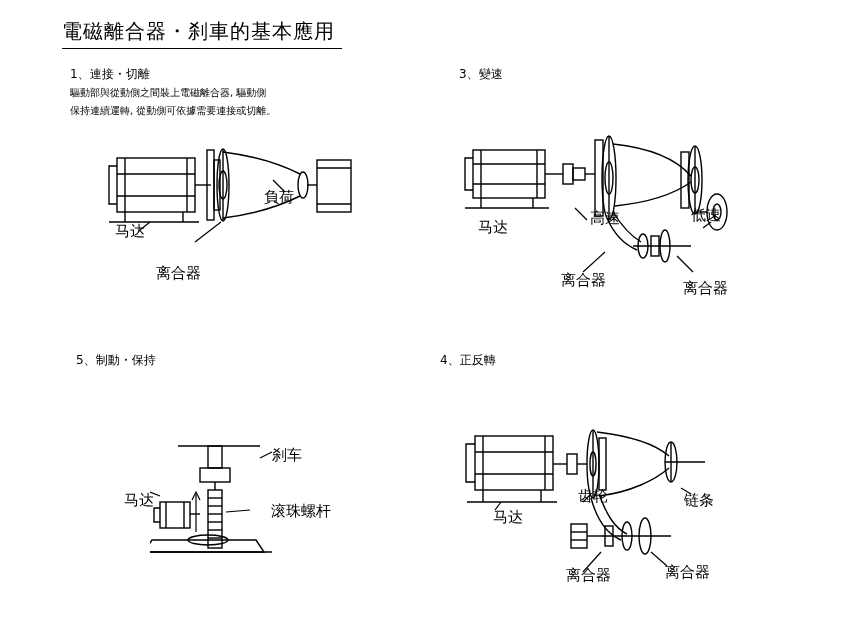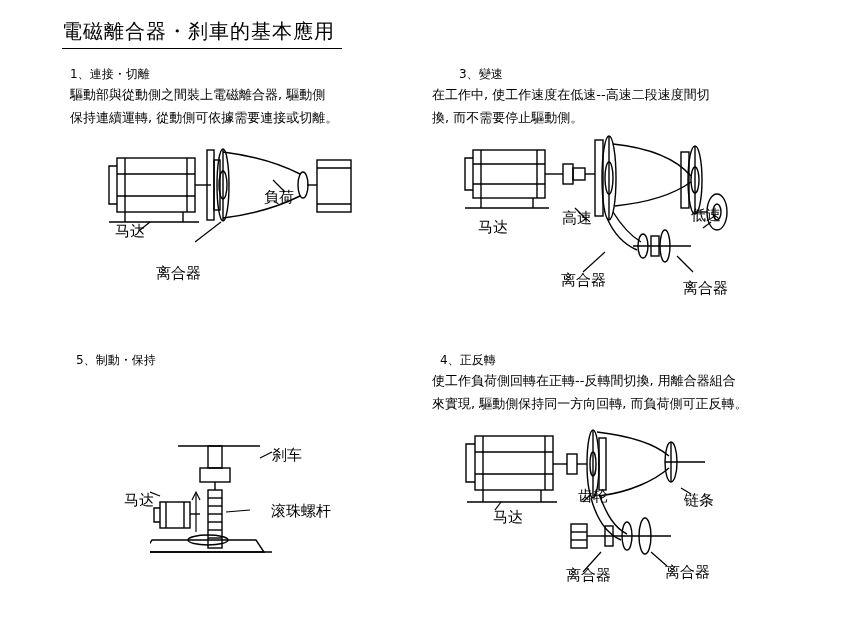--- a/index.html
+++ b/index.html
@@ -36,21 +36,21 @@
     height: 1px;
     background: #000;
   }
   .sec-head {
     position: absolute;
     font-size: 12px;
     white-space: nowrap;
   }
   .sec-body {
     position: absolute;
-    font-size: 13px;
+    font-size: 10px;
     line-height: 1.75;
     white-space: pre-line;
   }
   .lbl {
     position: absolute;
     font-size: 15px;
     white-space: nowrap;
   }
   svg { display: block; }
   .fig { position: absolute; }
@@ -109,22 +109,20 @@
         <line x1="55" y1="92" x2="45" y2="100"></line>
       </g>
     </svg>
   </div>
 
   <div class="lbl" style="left:264px; top:188px;">負荷</div>
   <div class="lbl" style="left:115px; top:222px;">马达</div>
   <div class="lbl" style="left:156px; top:264px;">离合器</div>
 
   <div class="sec-head" style="left:432px; top:66px;margin-left:27px;">3、變速</div>
-  <div class="sec-body" style="left:432px; top:84px; width:400px;">在工作中, 使工作速度在低速--高速二段速度間切
-換, 而不需要停止驅動側。</div>
 
   <div class="fig" style="left:455px; top:132px;">
     <svg width="290" height="165" viewBox="0 0 290 165">
       <g fill="none" stroke="#000" stroke-width="1.4">
 
         <rect x="18" y="18" width="72" height="48"></rect>
         <path d="M18 26 h-8 v32 h8"></path>
         <line x1="26" y1="18" x2="26" y2="66"></line>
         <line x1="82" y1="18" x2="82" y2="66"></line>
         <line x1="18" y1="32" x2="90" y2="32"></line>
@@ -166,21 +164,21 @@
       <g stroke="#000" stroke-width="1.2" fill="none">
         <line x1="132" y1="88" x2="120" y2="76"></line>
         <line x1="128" y1="140" x2="150" y2="120"></line>
         <line x1="238" y1="140" x2="222" y2="124"></line>
         <line x1="248" y1="96" x2="256" y2="90"></line>
       </g>
     </svg>
   </div>
 
   <div class="lbl" style="left:478px; top:218px;">马达</div>
-  <div class="lbl" style="left:562px; top:209px;">高速</div>
+  <div class="lbl" style="left:590px; top:209px;">高速</div>
   <div class="lbl" style="left:691px; top:206px;">低速</div>
   <div class="lbl" style="left:561px; top:271px;">离合器</div>
   <div class="lbl" style="left:683px; top:279px;">离合器</div>
 
   <div class="sec-head" style="left:76px; top:352px;">5、制動・保持</div>
 
   <div class="fig" style="left:150px; top:432px;">
     <svg width="230" height="130" viewBox="0 0 230 130">
       <g fill="none" stroke="#000" stroke-width="1.4">
 
@@ -219,22 +217,20 @@
         <line x1="10" y1="64" x2="0" y2="60"></line>
       </g>
     </svg>
   </div>
 
   <div class="lbl" style="left:272px; top:446px;">刹车</div>
   <div class="lbl" style="left:124px; top:491px;">马达</div>
   <div class="lbl" style="left:258px; top:502px;margin-left:13px;">滚珠螺杆</div>
 
   <div class="sec-head" style="left:440px; top:352px;">4、正反轉</div>
-  <div class="sec-body" style="left:432px; top:370px; width:412px;">使工作負荷側回轉在正轉--反轉間切換, 用離合器組合
-來實現, 驅動側保持同一方向回轉, 而負荷側可正反轉。</div>
 
   <div class="fig" style="left:455px; top:424px;">
     <svg width="280" height="160" viewBox="0 0 280 160">
       <g fill="none" stroke="#000" stroke-width="1.4">
 
         <rect x="20" y="12" width="78" height="54"></rect>
         <path d="M20 20 h-9 v38 h9"></path>
         <line x1="28" y1="12" x2="28" y2="66"></line>
         <line x1="90" y1="12" x2="90" y2="66"></line>
         <line x1="20" y1="28" x2="98" y2="28"></line>

